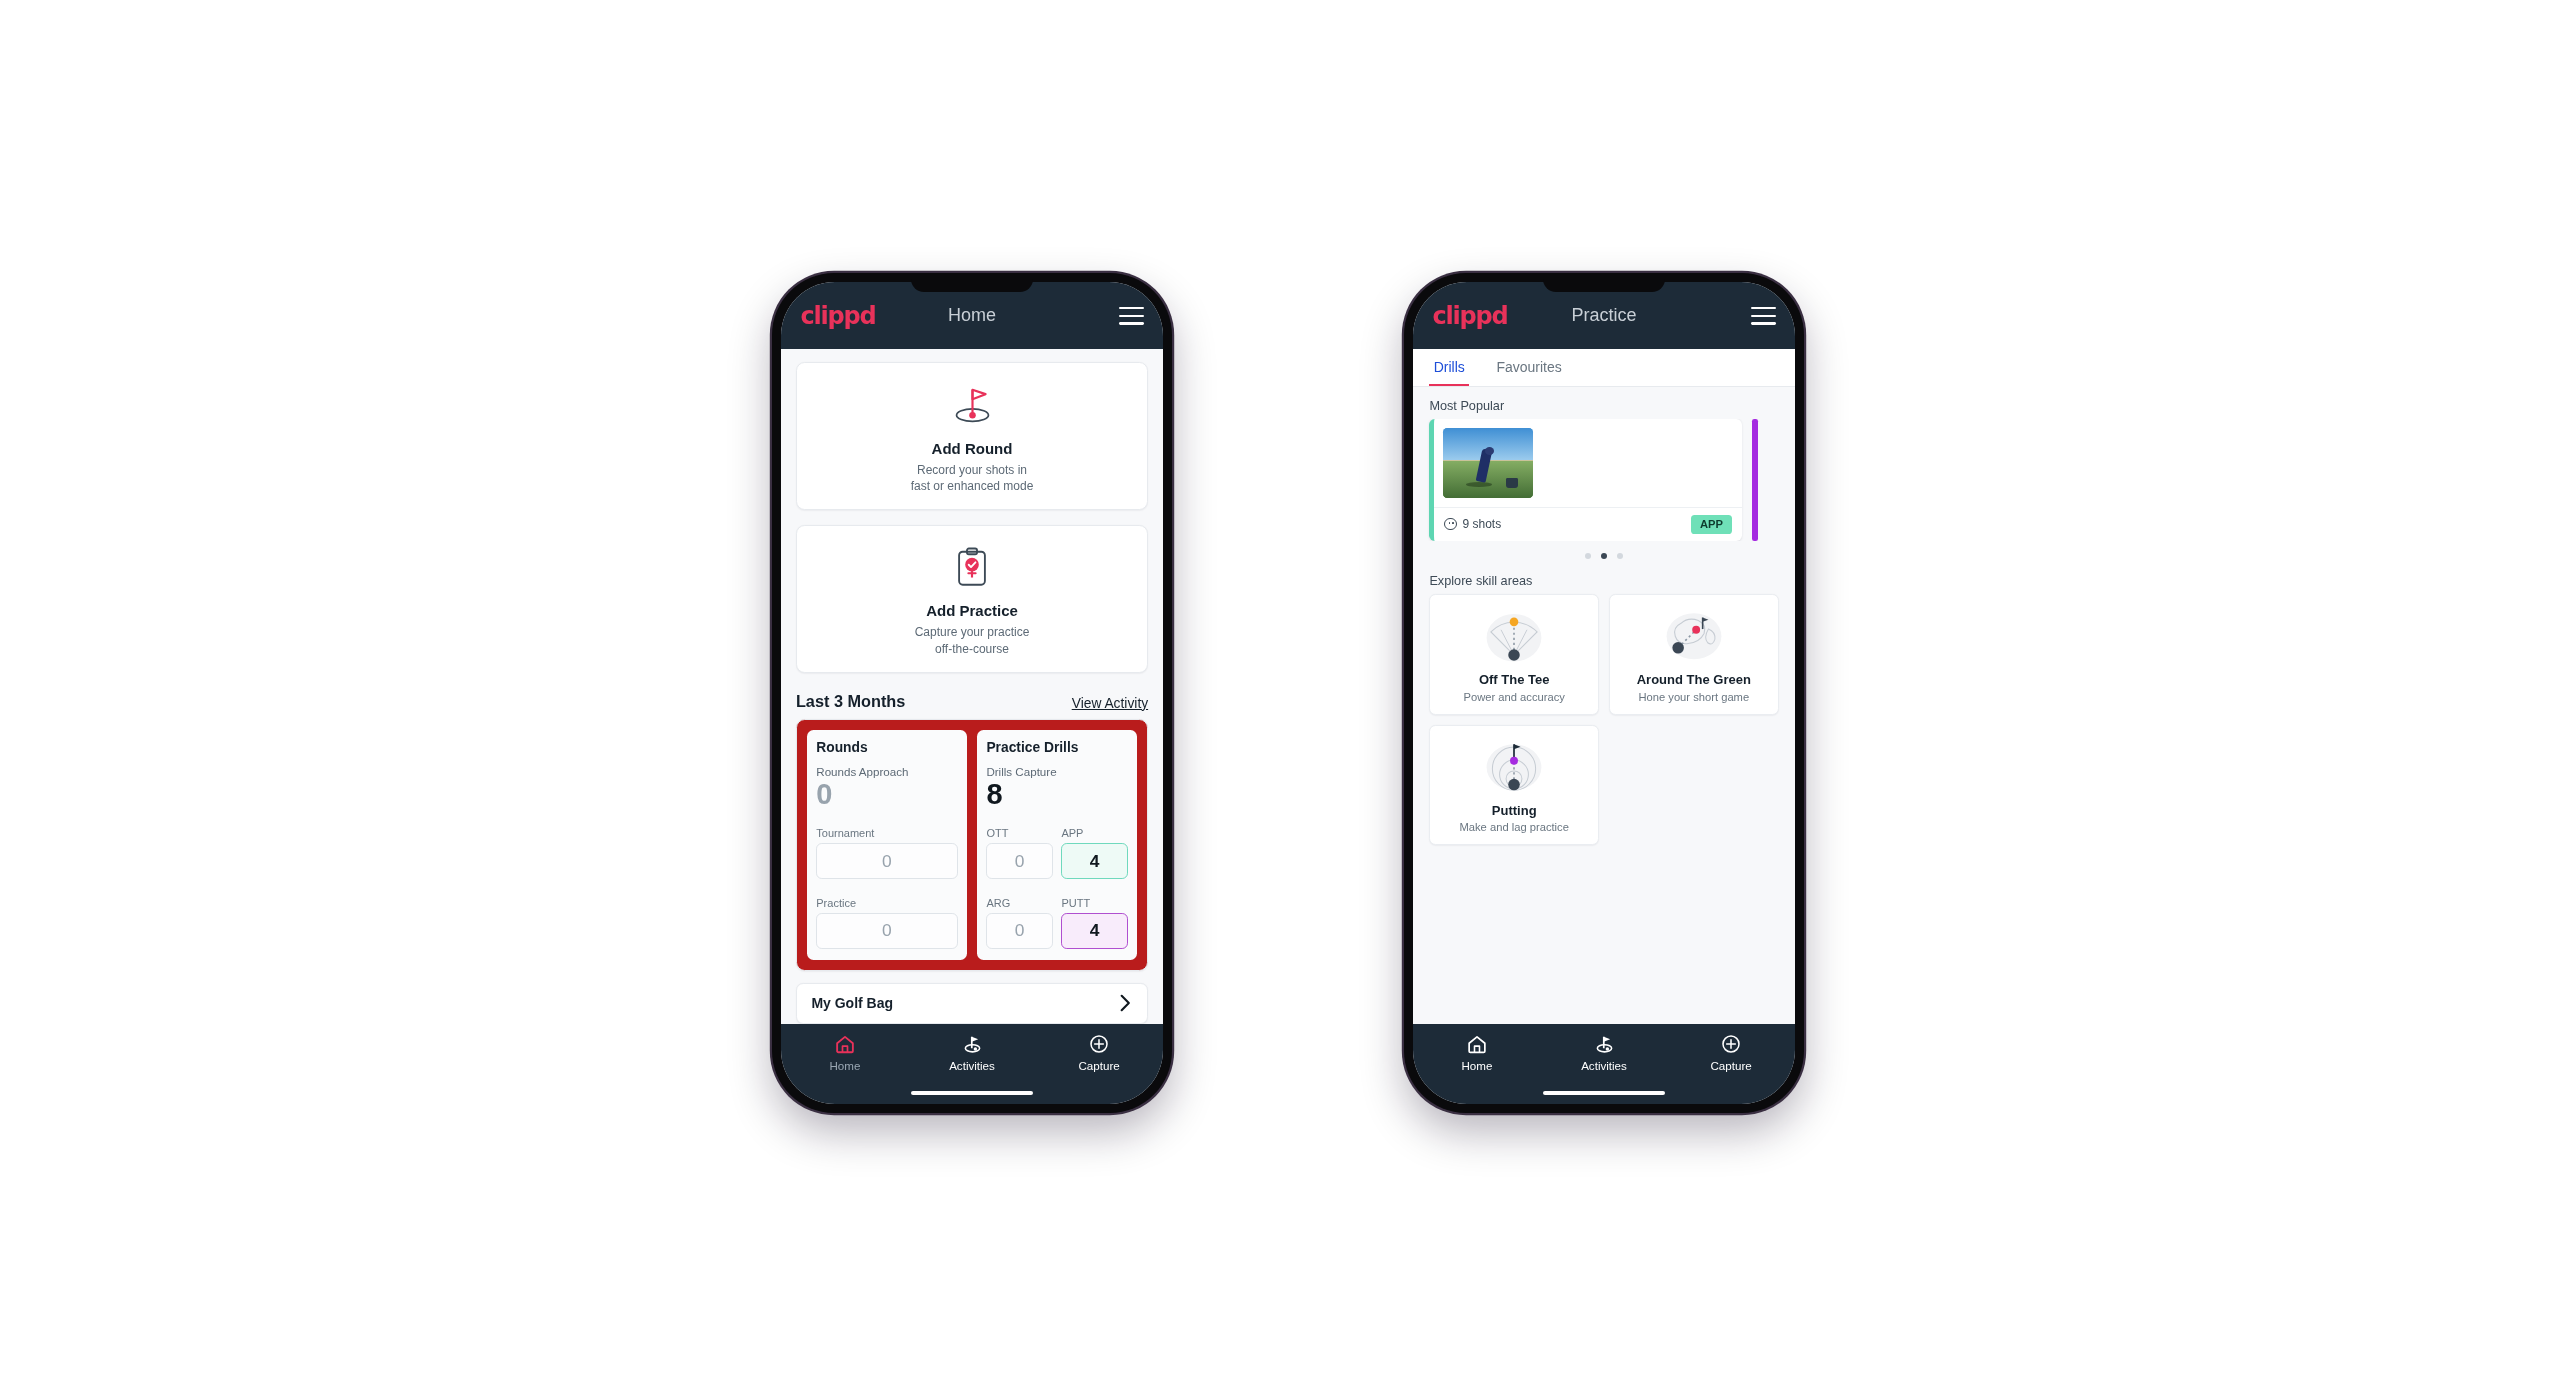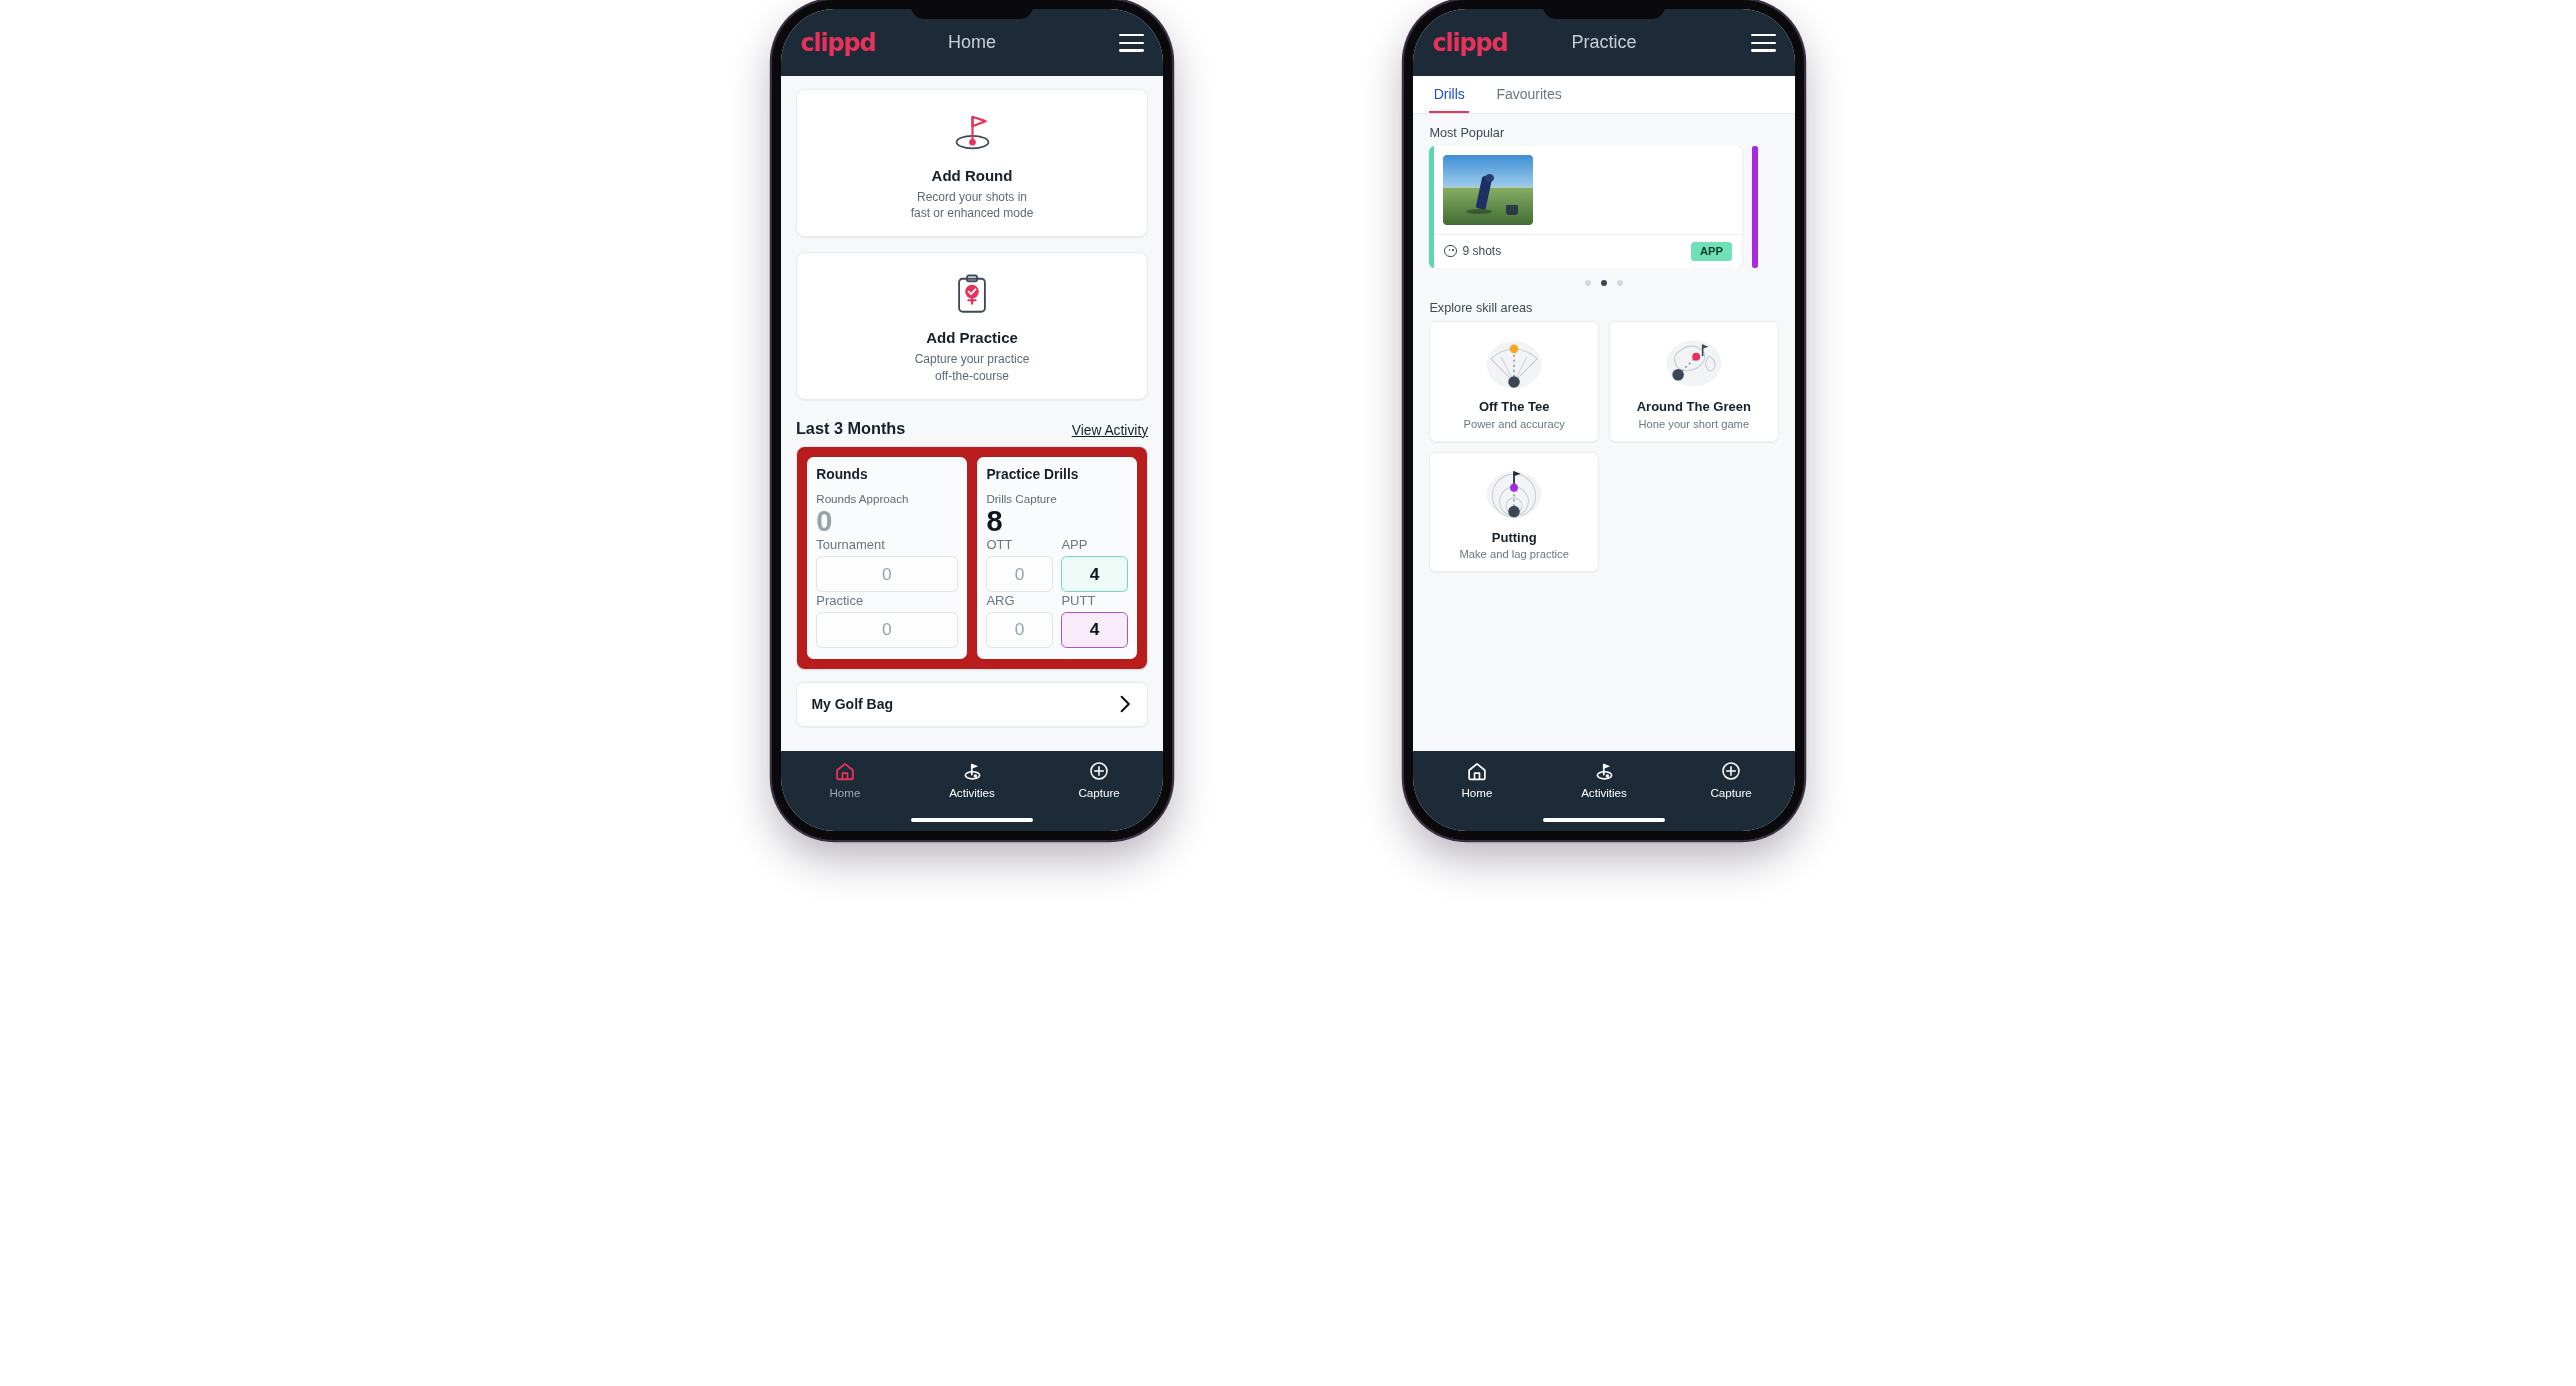--- a/index.html
+++ b/index.html
@@ -6,21 +6,21 @@
   html, body {
     width: 2576px; height: 1386px;
     background: #ffffff;
     font-family: "Liberation Sans", sans-serif;
     overflow: hidden;
   }
   .stage {
     position: relative;
     width: 2576px; height: 1386px;
     display: flex;
-    align-items: flex-start;
+    align-items: center;
     justify-content: center;
     gap: 232px;
   }
 
   
   .phone {
     position: relative;
     width: 400px;
     height: 840px;
     background: #0a0a0c;
@@ -152,21 +152,21 @@
     background: #fafbfc;
     border-radius: 6.5px;
     padding: 10px 9.4px 11.6px;
   }
   .stat-col-title { font-size: 13.8px; font-weight: 700; color: #15202b; }
   .stat-sub { font-size: 11.6px; color: #5d6a76; margin-top: 9.4px; }
   .stat-big { font-size: 29px; font-weight: 700; line-height: 1.05; margin-top: 1.4px; }
   .stat-big.zero { color: #98a3ad; }
   .stat-big.filled { color: #10181f; }
 
-  .field-label { font-size: 13px; color: #6a7681; margin-top: 1px; margin-bottom: 3.6px; }
+  .field-label { font-size: 11px; color: #6a7681; margin-top: 18px; margin-bottom: 3.6px; }
   .field-box {
     height: 36px;
     border: 0.7px solid #dfe4e9;
     border-radius: 5.8px;
     background: #fdfdfe;
     display: flex; align-items: center; justify-content: center;
     font-size: 17.4px; color: #98a3ad; font-weight: 400;
   }
   .field-box.wide { width: 100%; }
   .grid2 { display: flex; gap: 8.7px; }

